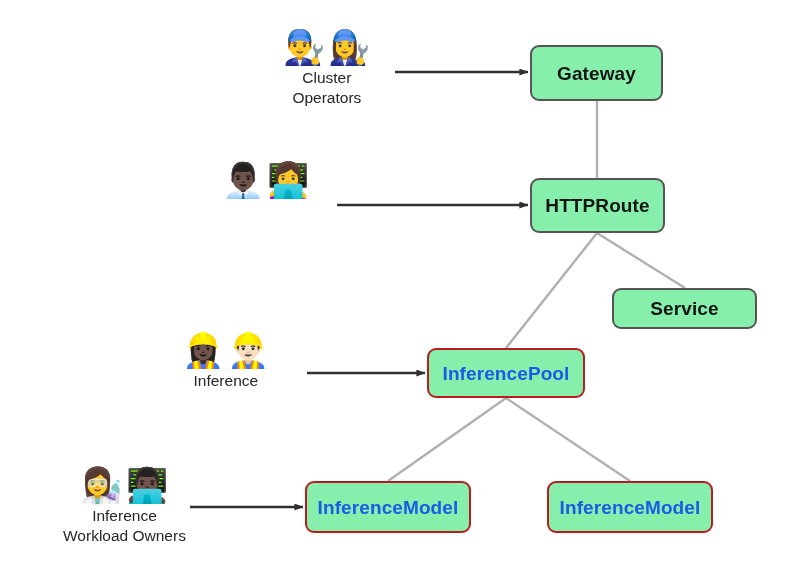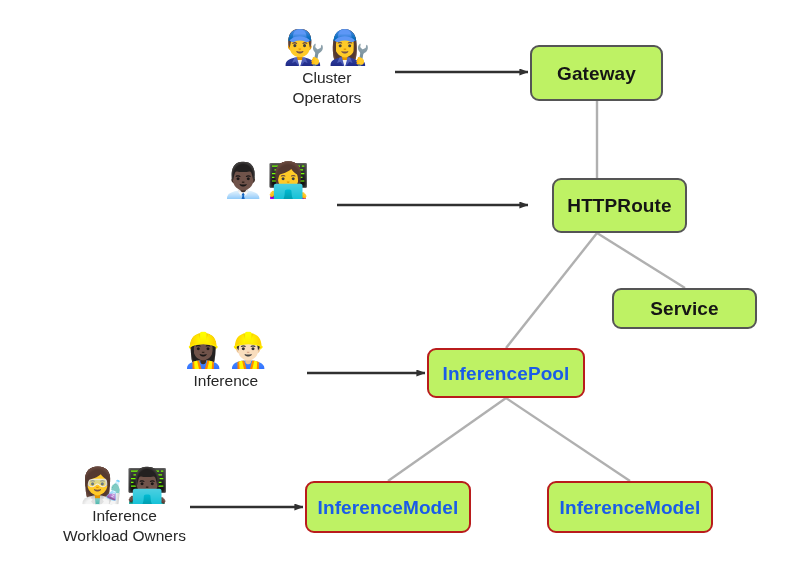--- a/index.html
+++ b/index.html
@@ -25,21 +25,21 @@
   }
 
   
   .node {
     position: absolute;
     box-sizing: border-box;
     display: flex;
     align-items: center;
     justify-content: center;
     border-radius: 9px;
-    background: #bef264;
+    background: #86efac;
     text-align: center;
     z-index: 3;
   }
   .node .node-label {
     font-weight: bold;
     letter-spacing: 0.1px;
     line-height: 1;
     white-space: nowrap;
   }
   .node.std {
@@ -112,21 +112,21 @@
         <line x1="337" y1="205" x2="528" y2="205" stroke="#303030" stroke-width="2.6" marker-end="url(#arrowhead)"></line>
         <line x1="307" y1="373" x2="425" y2="373" stroke="#303030" stroke-width="2.6" marker-end="url(#arrowhead)"></line>
         <line x1="190" y1="507" x2="303" y2="507" stroke="#303030" stroke-width="2.6" marker-end="url(#arrowhead)"></line>
       </g>
   </svg>
 
   <div id="nodes-layer">
       <div class="node std" style="left: 530px; top: 45px; width: 133px; height: 56px;">
         <span class="node-label">Gateway</span>
       </div>
-      <div class="node std" style="left: 530px; top: 178px; width: 135px; height: 55px; margin-left: 22px;">
+      <div class="node std" style="left: 530px; top: 178px; width: 135px; height: 55px;">
         <span class="node-label">HTTPRoute</span>
       </div>
       <div class="node std" style="left: 612px; top: 288px; width: 145px; height: 41px;">
         <span class="node-label">Service</span>
       </div>
       <div class="node accent" style="left: 427px; top: 348px; width: 158px; height: 50px;">
         <span class="node-label">InferencePool</span>
       </div>
       <div class="node accent" style="left: 305px; top: 481px; width: 166px; height: 52px;">
         <span class="node-label">InferenceModel</span>

